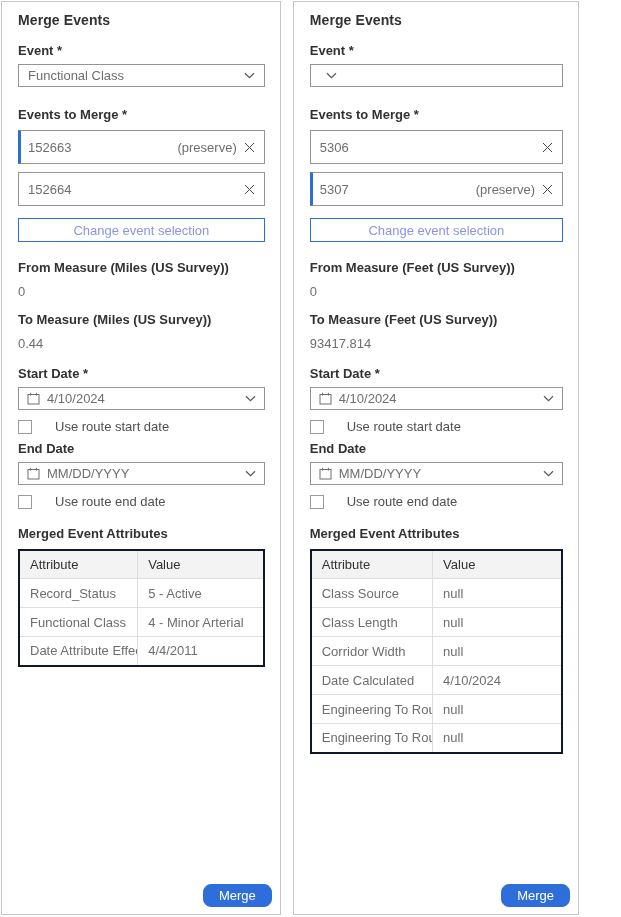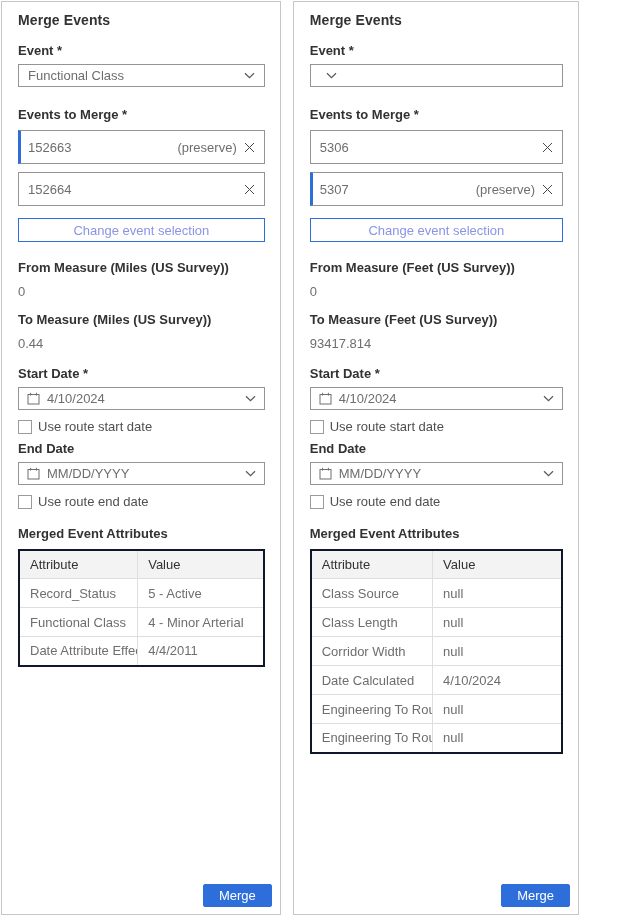--- a/index.html
+++ b/index.html
@@ -58,21 +58,21 @@
   }
 
   .datefield {
     margin-top: 6px; height: 23px; border: 1px solid #949494; background: #fff;
     display: flex; align-items: center; padding: 0 8px; cursor: pointer;
   }
   .datefield .value { flex: 1; font-size: 13px; color: #6e6e6e; margin-left: 7px; }
 
   .checkbox-row {
     margin-top: 9px; margin-bottom: 7px;
-    display: flex; align-items: center; gap: 6px;
+    display: flex; align-items: center; gap: 23px;
   }
   .checkbox {
     width: 14px; height: 14px; border: 1px solid #9b9b9b; background: #fff;
     flex: none; cursor: pointer;
   }
   .checkbox-label { font-size: 13px; color: #4f4f4f; }
 
   .attr-title { font-size: 13px; font-weight: 700; color: #323232; margin-top: 17px; }
   table.attrs {
     margin-top: 8px; width: 100%;
@@ -85,21 +85,21 @@
     white-space: nowrap; overflow: hidden;
   }
   table.attrs th { background: #f3f3f3; color: #323232; height: 28px; }
   table.attrs td { color: #6e6e6e; height: 29px; }
   table.attrs col.c1 { width: 48.5%; }
 
   .merge-btn {
     position: absolute; right: 8px; bottom: 7px;
     background: #2e6edb; color: #ffffff; border: 1px solid #2e6edb;
     height: 23px; padding: 0 15px; font-size: 13px; font-family: inherit;
-    cursor: pointer; border-radius: 2px;
+    cursor: pointer; border-radius: 8px;
   }
 
   svg { display: block; }
 </style>
 </head>
 <body>
 
 <div class="canvas">
 
   <section class="panel left">

